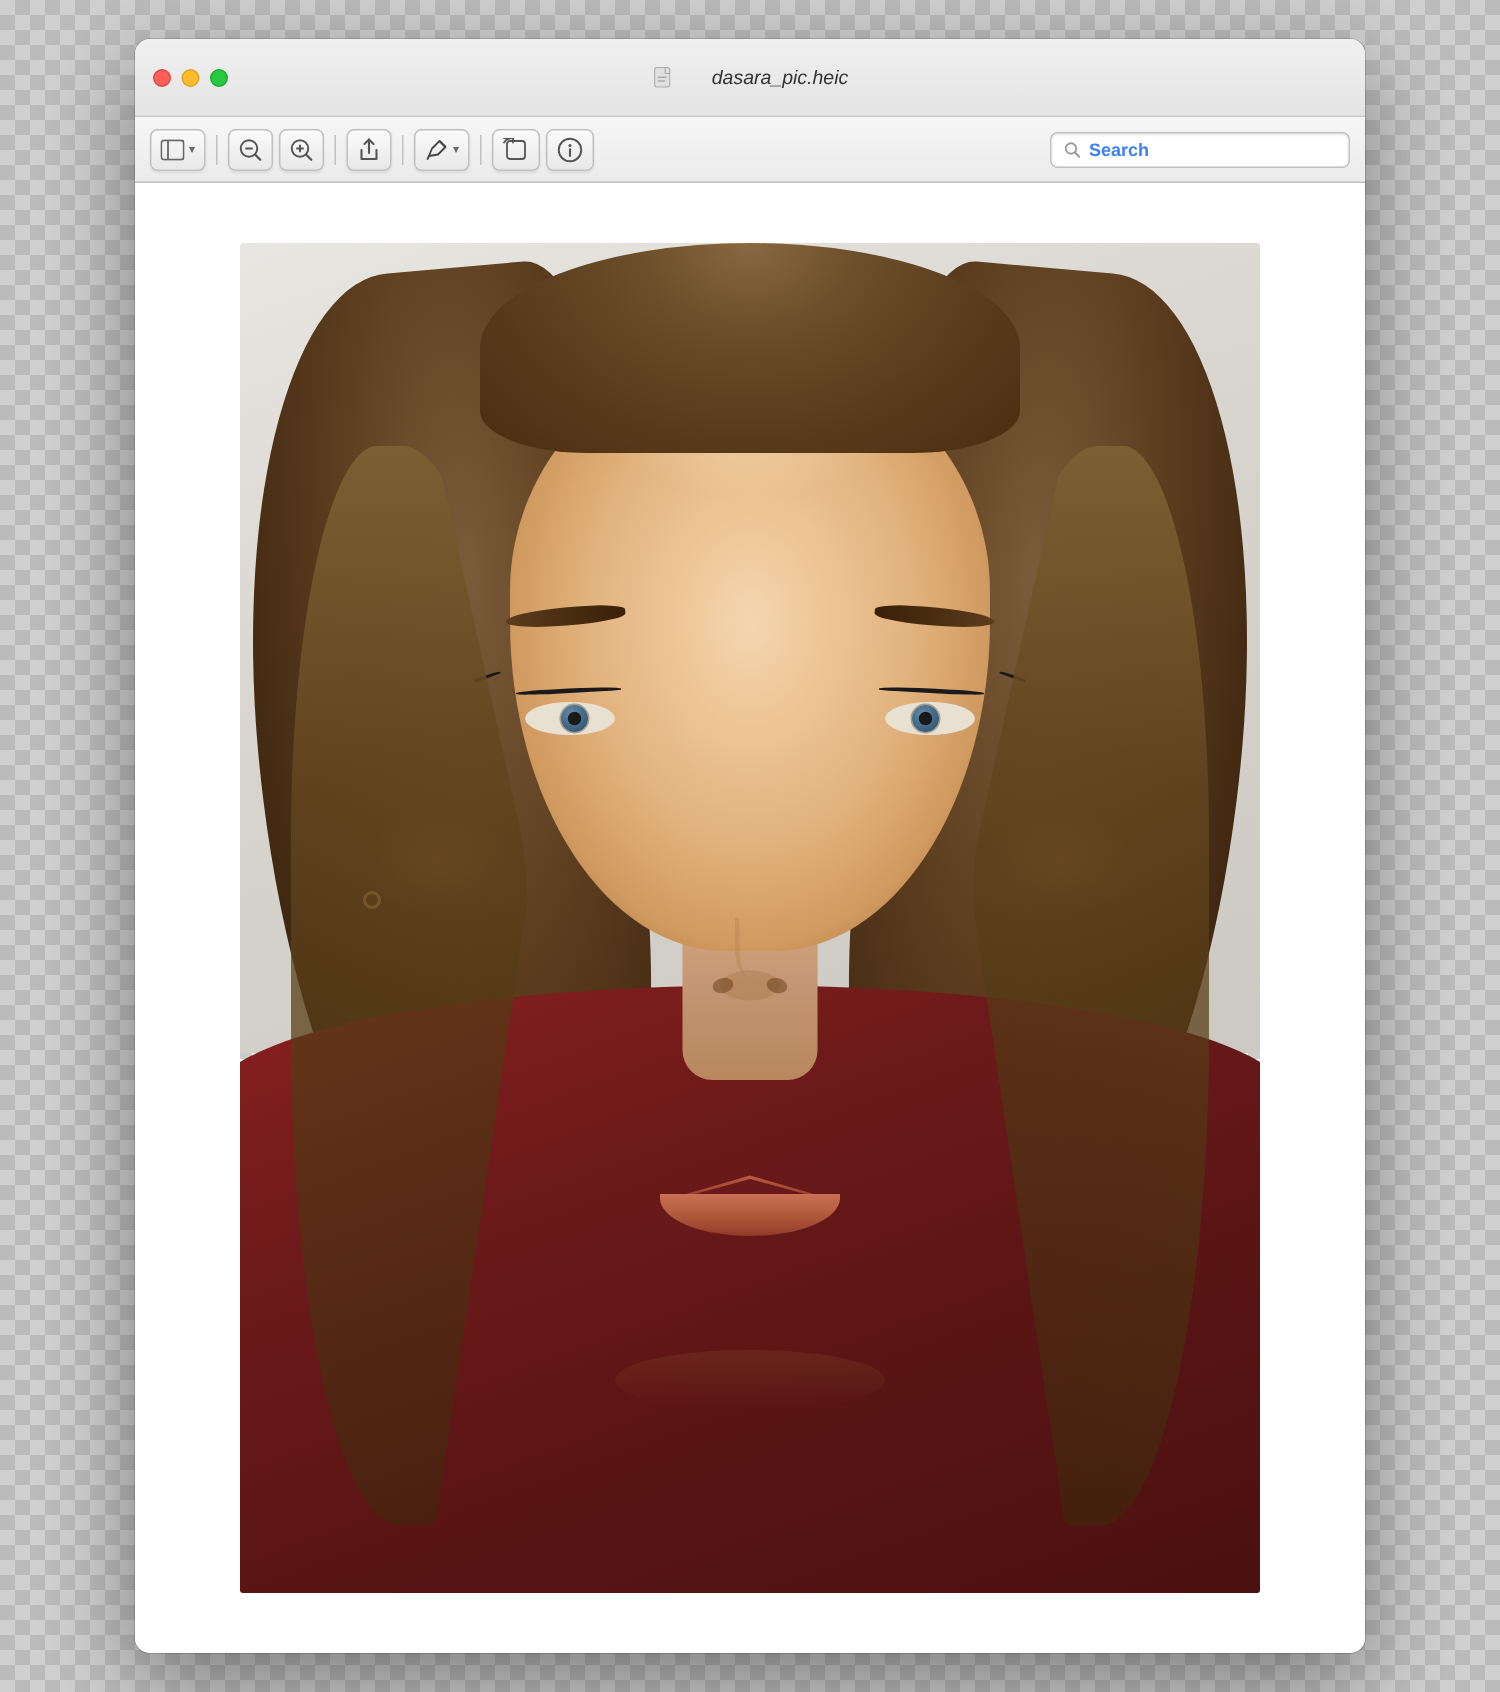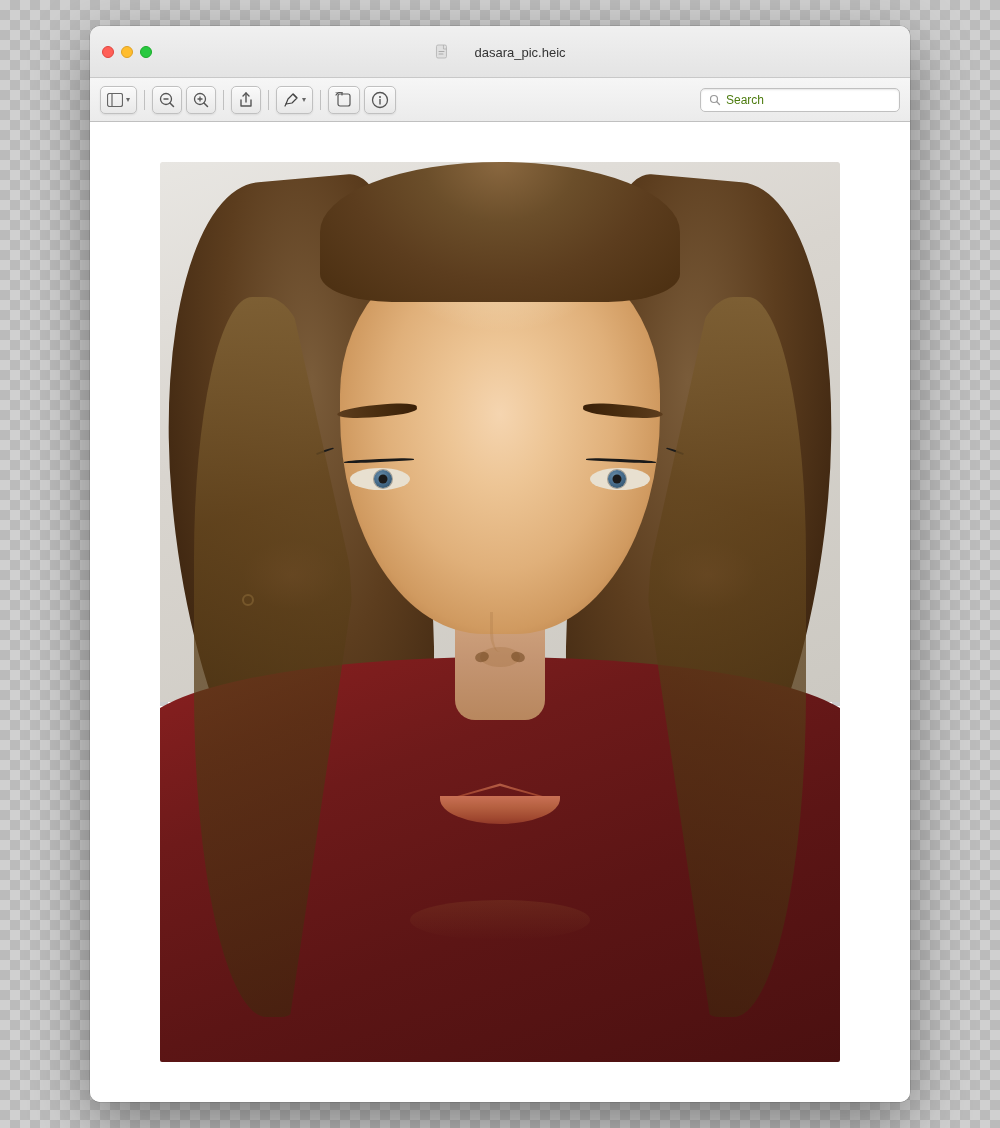--- a/index.html
+++ b/index.html
@@ -60,25 +60,26 @@
 
     .traffic-light.close { background: #ff5f57; border-color: #e0443e; }
     .traffic-light.minimize { background: #ffbd2e; border-color: #dfa123; }
     .traffic-light.maximize { background: #28c940; border-color: #1aab29; }
 
     .title-center {
       position: absolute;
       left: 50%;
       transform: translateX(-50%);
       display: flex;
-      align-items: flex-end;
+      align-items: center;
       gap: 24px;
       font-size: 13px;
       color: #333;
       font-weight: 500;
+      font-style: italic;
     }
 
     .file-icon {
       width: 16px;
       height: 16px;
       display: flex;
       align-items: center;
       justify-content: center;
       font-size: 12px;
       color: #666;
@@ -702,21 +703,21 @@
       </svg>
     </div>
 
     <div class="toolbar-spacer"></div>
 
     <div class="search-field">
       <svg viewBox="0 0 12 12" fill="none">
         <circle cx="5" cy="5" r="3.5" stroke="#999" stroke-width="1.2"></circle>
         <line x1="7.8" y1="7.8" x2="10.5" y2="10.5" stroke="#999" stroke-width="1.3" stroke-linecap="round"></line>
       </svg>
-      <span style="color:#4d7c0f; font-size:12px;">Search</span>
+      <span style="color:#3b82f6; font-size:12px;font-weight:bold;">Search</span>
     </div>
   </div>
 
   <div class="image-area">
     <div class="photo-container">
       <div class="checkerboard"></div>
 
       <div class="face-wrap">
 
         <div class="bg-wall"></div>

